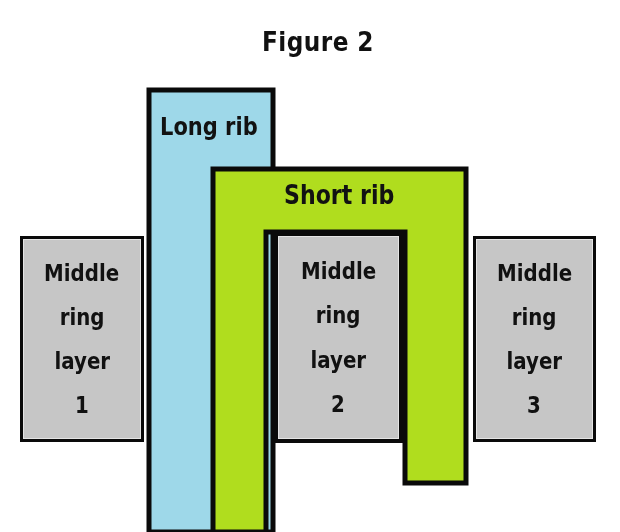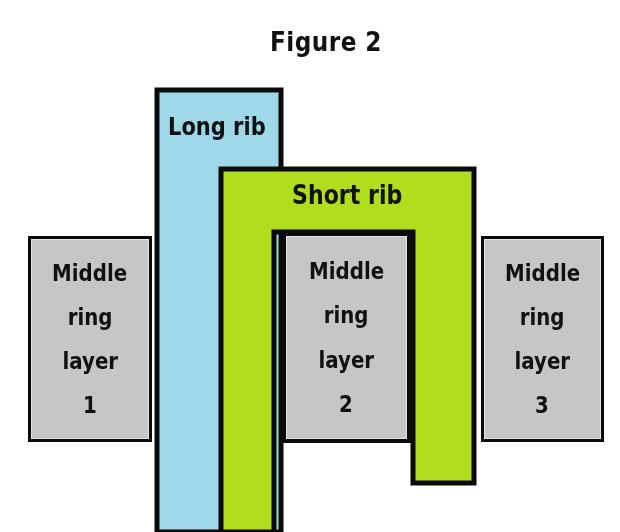--- a/index.html
+++ b/index.html
@@ -10,21 +10,21 @@
   body {
     width: 620px;
     height: 532px;
     position: relative;
     overflow: hidden;
     font-family: "DejaVu Sans", sans-serif;
   }
 
   #figure-canvas {
     position: absolute;
-    left: 16px;
+    left: 8px;
     top: 0;
     width: 568px;
     height: 532px;
   }
 
   
   .figure-title {
     position: absolute;
     left: 0;
     top: 26px;

